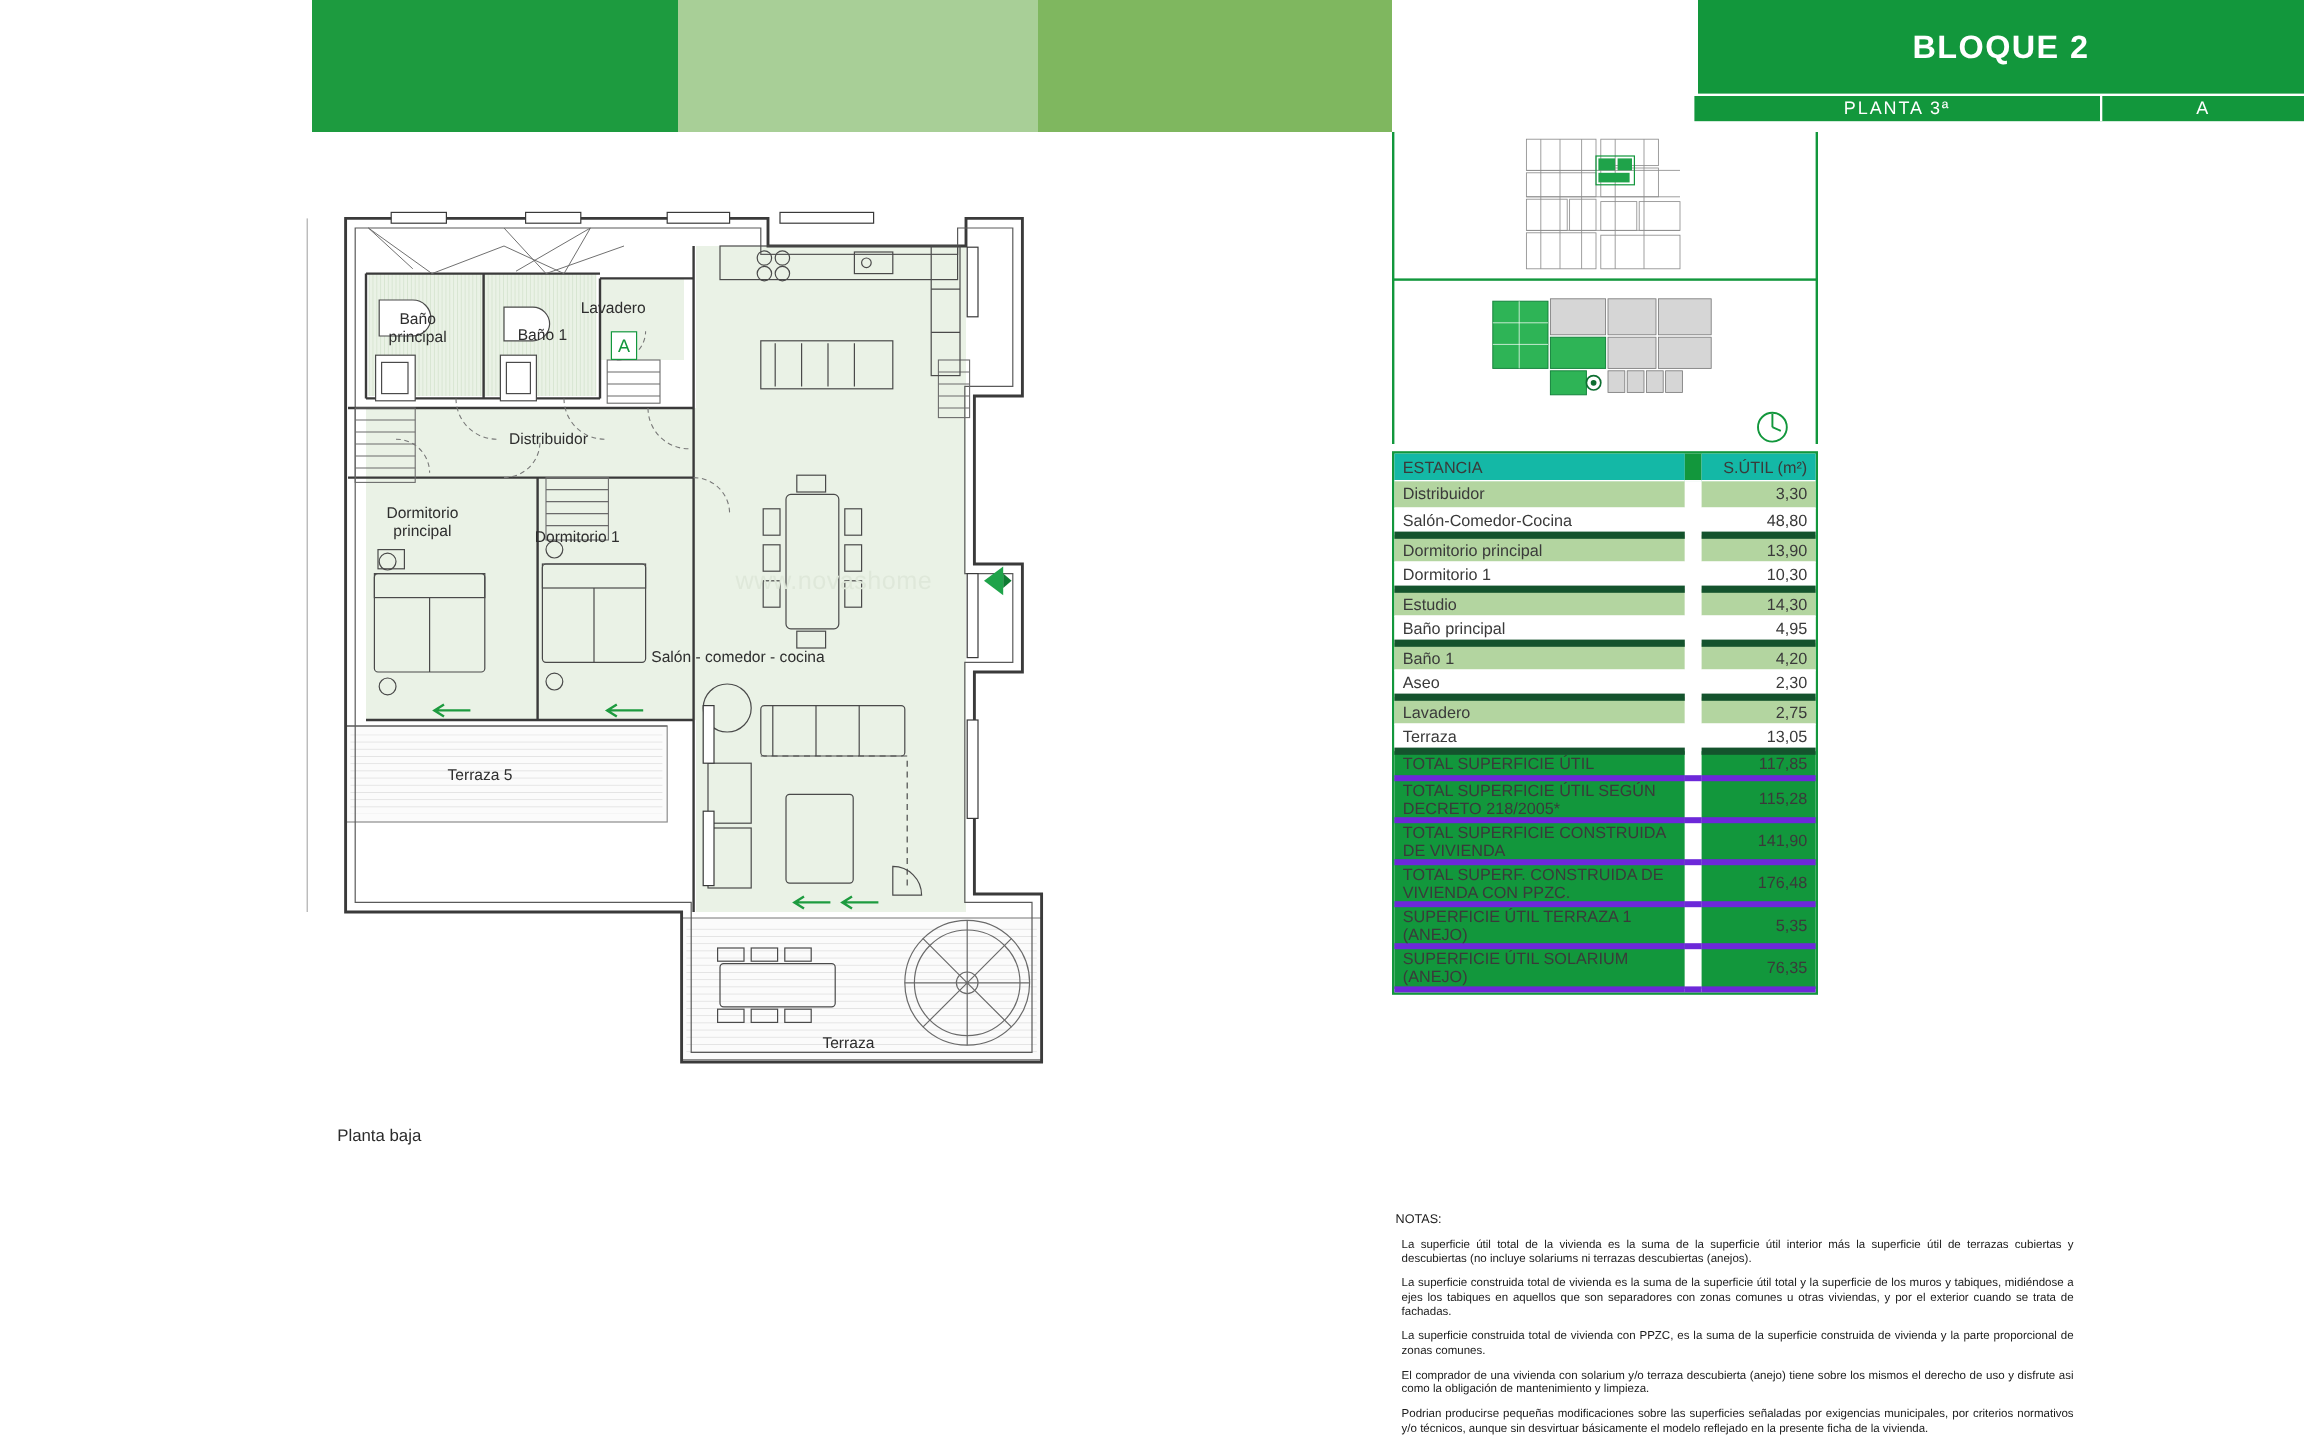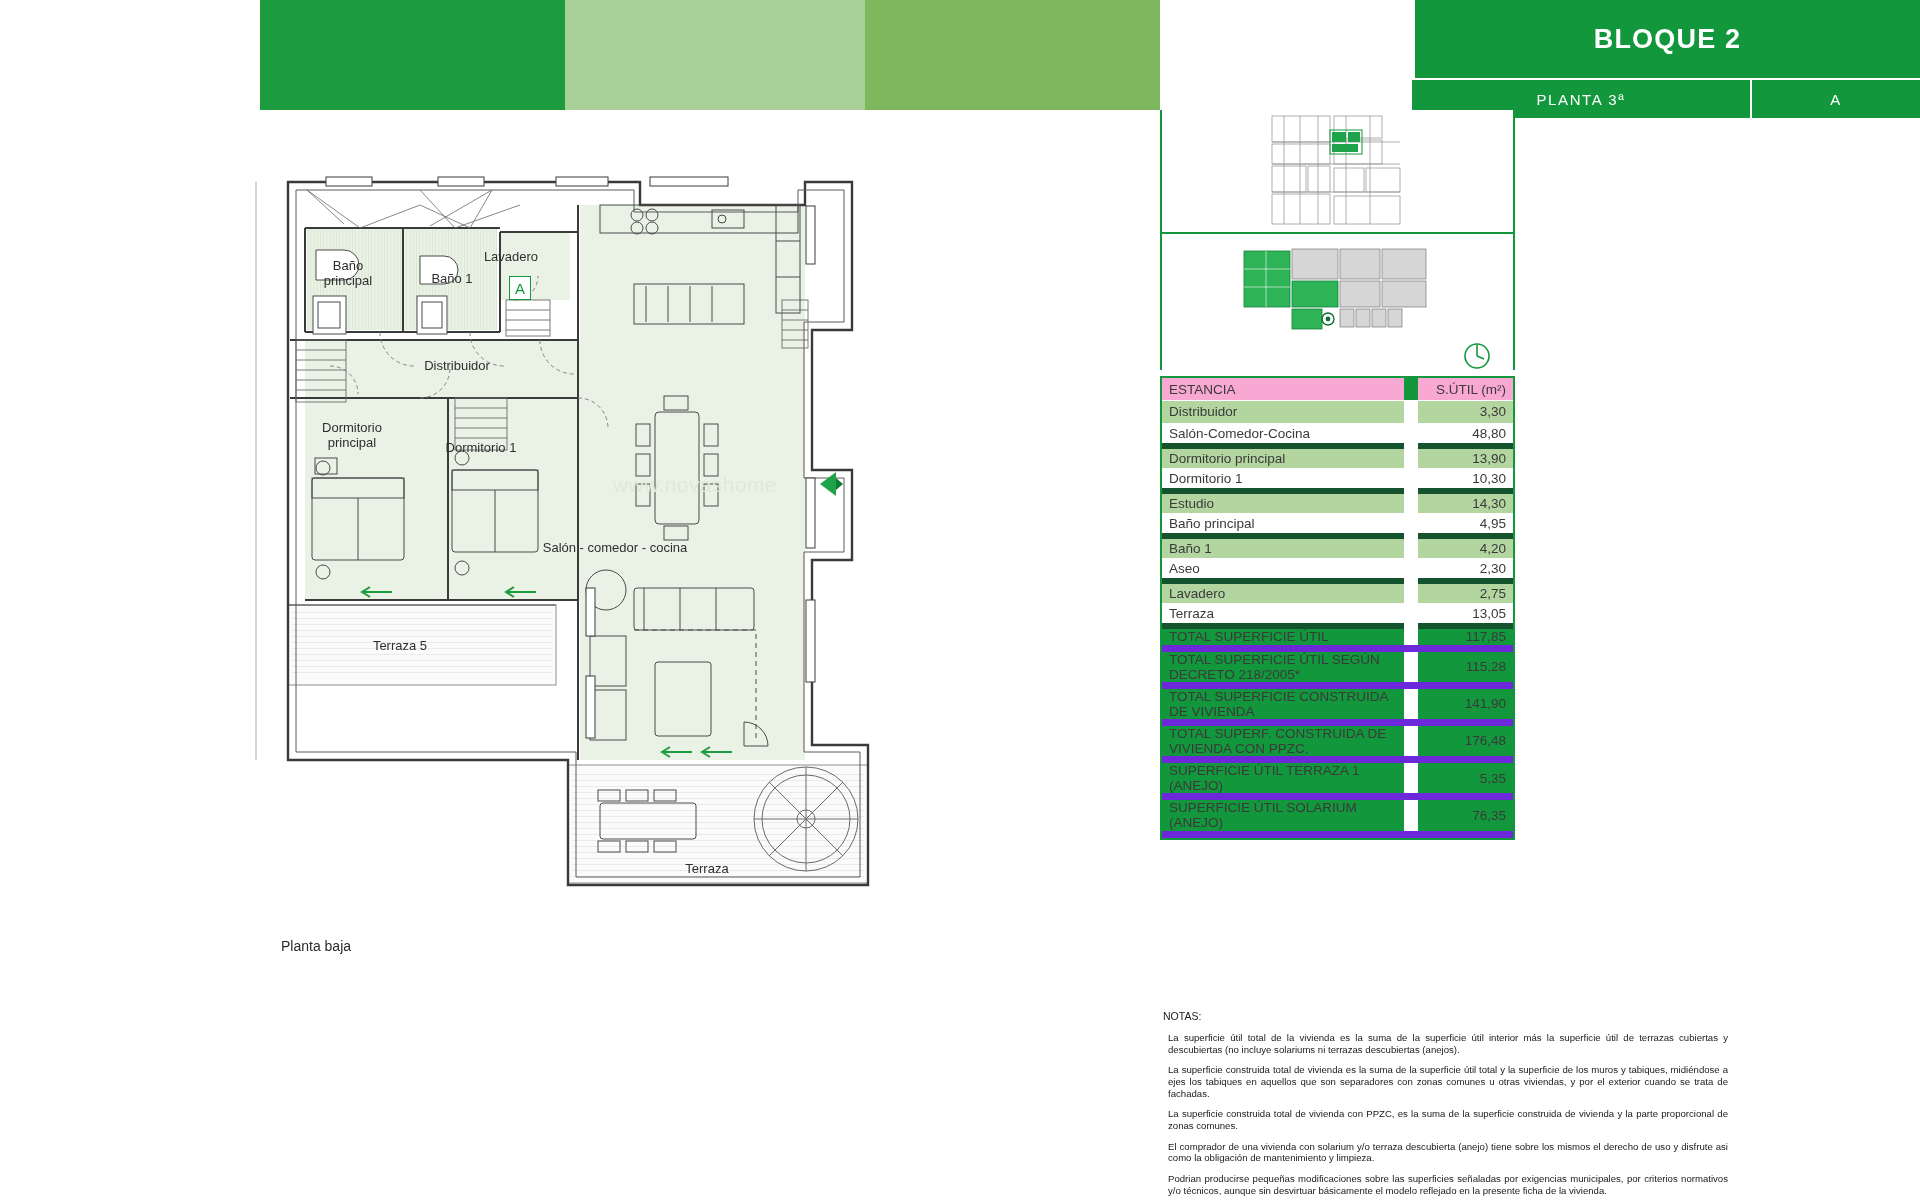--- a/index.html
+++ b/index.html
@@ -31,21 +31,21 @@
   #planta-row {
     position:absolute; left:0px; top:80px; width:760px; height:30px;
     display:flex;
   }
   #planta-spacer { width:0px; }
   .planta-cell {
     background:#12973c; color:#ffffff;
     display:flex; align-items:center; justify-content:center;
     font-size:15px; letter-spacing:1.6px;
     border-right:2px solid #ffffff;
-    height:38px;
+    height:21px;
   }
   #planta-label-cell { width:345px; }
   #planta-letter-cell { width:170px; border-right:none; }
   #keyplan-wrap {
     position:absolute; left:1160px; top:110px; width:355px; height:260px;
     border-left:2px solid #12973c; border-right:2px solid #12973c;
     border-bottom:0; background:#fff;
   }
   #keyplan-divider {
     position:absolute; left:1160px; top:232px; width:355px; height:2px; background:#12973c;
@@ -57,32 +57,32 @@
   #compass { position:absolute; left:1462px; top:341px; width:30px; height:30px; }
 
   
   #areas-table {
     position:absolute; left:1160px; top:376px; width:355px;
     border:2px solid #12973c; border-top:2px solid #12973c;
     border-collapse:collapse;
   }
   #areas-table table { width:100%; border-collapse:collapse; }
   #areas-table td { padding:0 7px; font-size:13.5px; color:#3a3a3a; height:22.5px; }
-  .th-row td { background:#f9a8d4; color:#ffffff; font-size:13.5px; height:23px;
+  .th-row td { background:#14b8a6; color:#ffffff; font-size:13.5px; height:23px;
                border-bottom:1px solid #ffffff; }
   .th-row td.num { text-align:right; }
   tr.alt td { background:#b3d5a0; }
   tr.plain td { background:#ffffff; }
   td.num { text-align:right; width:95px; }
   td.nm  { }
   tr.alt td.nm, tr.alt td.num { border-bottom:1px solid #ffffff; }
   tr.plain td.nm, tr.plain td.num { border-bottom:6px solid #14532d; }
   tr.total td {
     background:#12973c; color:#ffffff; font-size:13.5px;
-    border-bottom:7px solid #6d28d9; line-height:1.12;
+    border-bottom:5px solid #6d28d9; line-height:1.12;
   }
   tr.total td.nm { padding-top:2px; padding-bottom:2px; }
   tr.total.two td { height:32px; }
   td.sep { width:2px; padding:0; background:transparent; }
   .th-row td.sep { background:#12973c; }
   tr.alt td.sep { background:#ffffff; }
   tr.plain td.sep { background:#ffffff; }
   tr.total td.sep { background:#ffffff; }
 
   

